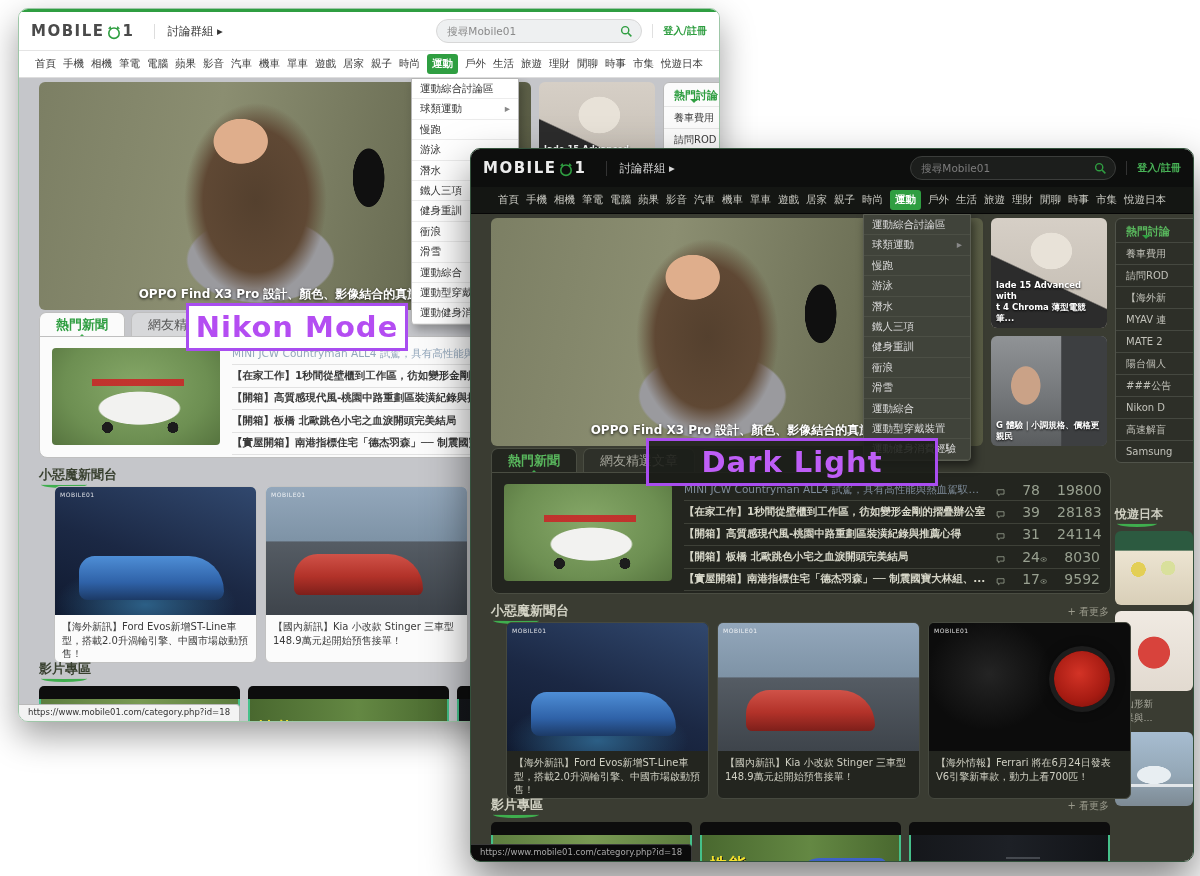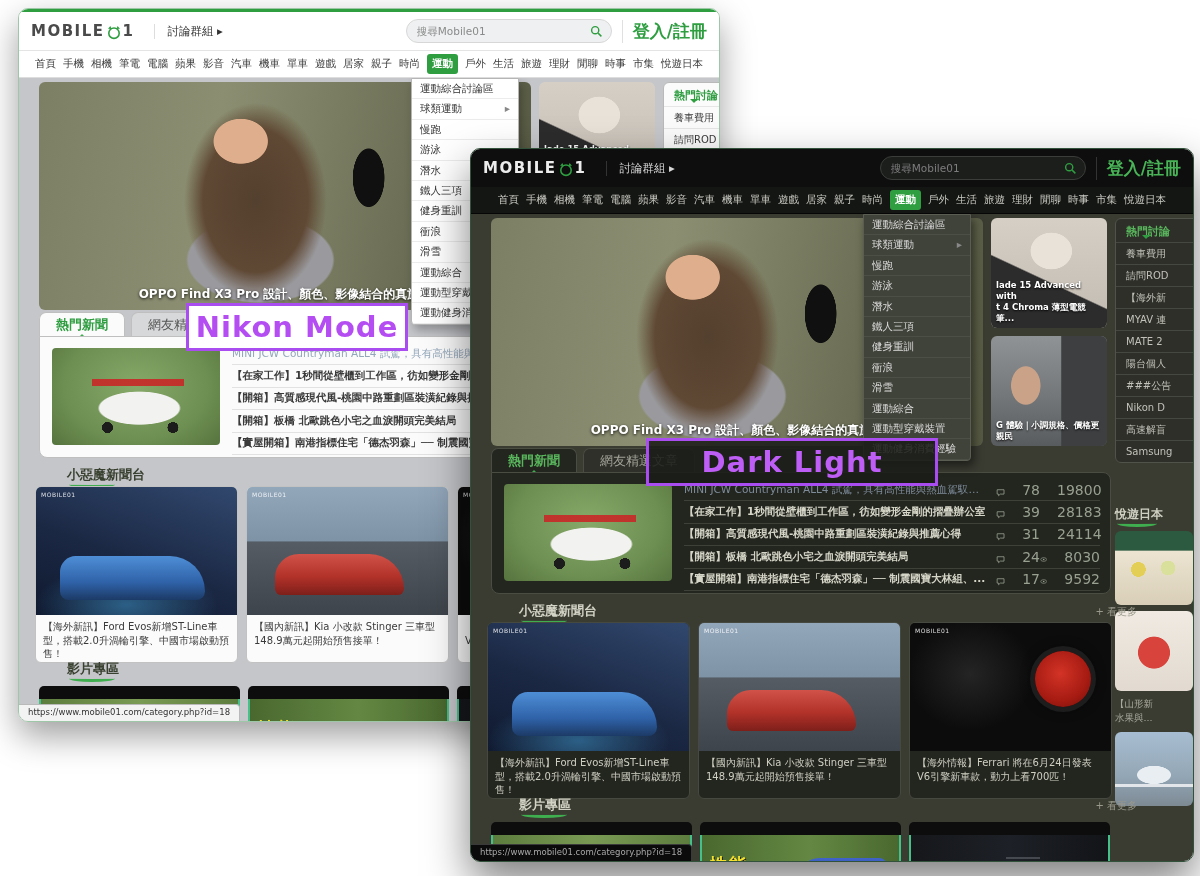--- a/index.html
+++ b/index.html
@@ -24,21 +24,21 @@
   .win.light .forum{color:#333;border-left:1px solid #ddd;}
   .win.dark .forum{color:#d8d8d8;border-left:1px solid #333;}
   .search{margin-left:auto;width:188px;height:22px;border-radius:12px;display:flex;align-items:center;padding:0 8px;gap:11px;}
   .win.light .search{background:#eef0f1;border:1px solid #d7d7d7;}
   .win.dark .search{background:#1c1e1c;border:1px solid #3b3d3b;}
   .search-input{flex:1;border:none;outline:none;background:transparent;font-size:10.5px;min-width:0;
                 font-family:"DejaVu Sans","Liberation Sans",sans-serif;}
   .win.light .search-input{color:#444;} .win.dark .search-input{color:#bbb;}
   .win.light .search-input::placeholder{color:#8a8a8a;} .win.dark .search-input::placeholder{color:#7d7d7d;}
   .mag{width:13px;height:13px;color:#2f9e41;cursor:pointer;flex:0 0 auto;}
-  .login{font-size:17px;font-weight:bold;color:#2f9e41;padding-left:10px;cursor:pointer;white-space:nowrap;}
+  .login{font-size:10px;font-weight:bold;color:#2f9e41;padding-left:10px;cursor:pointer;white-space:nowrap;}
   .win.light .login{border-left:1px solid #e0e0e0;} .win.dark .login{border-left:1px solid #333;color:#49b457;}
   
   .nav{height:26px;flex:0 0 auto;display:flex;align-items:center;justify-content:center;gap:7px;
        font-size:10.5px;white-space:nowrap;overflow:hidden;}
   .win.light .nav{background:#fff;border-bottom:1px solid #ddd;color:#3c3c3c;}
   .win.dark .nav{background:#141613;color:#c9c9c2;border-bottom:1px solid #060606;}
   .nav-item{cursor:pointer;}
   .nav-item.active{background:#2f9e41;color:#fff;padding:3px 5px;border-radius:3px;font-weight:bold;}
   
   .body{flex:1;position:relative;overflow:hidden;}
@@ -131,29 +131,29 @@
   .news-title{flex:1;font-size:10.5px;font-weight:600;white-space:nowrap;overflow:hidden;text-overflow:ellipsis;min-width:0;}
   .win.light .news-title{color:#3a3a3a;} .win.dark .news-title{color:#d6d6c8;}
   .news-row.visited .news-title{font-weight:500;}
   .win.light .news-row.visited .news-title{color:#93a7bb;} .win.dark .news-row.visited .news-title{color:#7e8c9a;}
   .cnt{display:flex;align-items:flex-end;gap:17px;font-size:14px;flex:0 0 auto;}
   .win.light .cnt{color:#838a80;} .win.dark .cnt{color:#98a090;}
   .cnt.comments{width:44px;margin-left:8px;} .cnt.views{width:60px;}
   .cnt svg{width:11px;height:11px;}
   .cnt i{font-style:normal;}
   
-  .sec-head{position:absolute;left:20px;width:618px;display:flex;justify-content:space-between;align-items:baseline;margin-left:28px;}
+  .sec-head{position:absolute;left:20px;width:618px;display:flex;justify-content:space-between;align-items:baseline;}
   .news-head{top:388px;} .video-head{top:582px;}
   .sec-title{font-size:13px;font-weight:bold;position:relative;}
   .win.light .sec-title{color:#38402f;} .win.dark .sec-title{color:#d3d3c5;}
   .sec-title::after{content:"";position:absolute;left:2px;bottom:-4px;width:46px;height:4px;
                     border-bottom:3px solid #3fae4e;border-radius:50%;}
   .more{font-size:10px;cursor:pointer;}
   .win.light .more{color:#6a6a6a;} .win.dark .more{color:#9a9a8c;}
-  .cards{position:absolute;left:16px;top:408px;display:flex;gap:8px;}
+  .cards{position:absolute;left:35px;top:408px;display:flex;gap:8px;}
   .news-card{width:201px;border-radius:6px;overflow:hidden;cursor:pointer;}
   .win.light .news-card{background:#fbfbfb;border:1px solid #c2c2c2;}
   .win.dark .news-card{background:#23251f;border:1px solid #46493f;}
   .card-img{height:128px;position:relative;overflow:hidden;}
   .wm{position:absolute;left:5px;top:4px;font-size:6px;letter-spacing:.5px;color:rgba(255,255,255,.85);z-index:2;}
   .art-ford{background:radial-gradient(130px 60px at 45% 92%, #2c5f86 0%, rgba(44,95,134,0) 70%),
       linear-gradient(200deg,#31486e 0%,#1b2844 55%,#101a30 100%);}
   .ford-car{position:absolute;left:12%;bottom:12%;width:72%;height:34%;border-radius:18px 40px 10px 10px;
       background:linear-gradient(180deg,#4e8ed6 0%,#2f62a8 60%,#1c3a66 100%);}
   .art-kia{background:linear-gradient(180deg,#93a7bb 0%,#7e93a6 42%,#555c64 43%,#3e444b 100%);}

